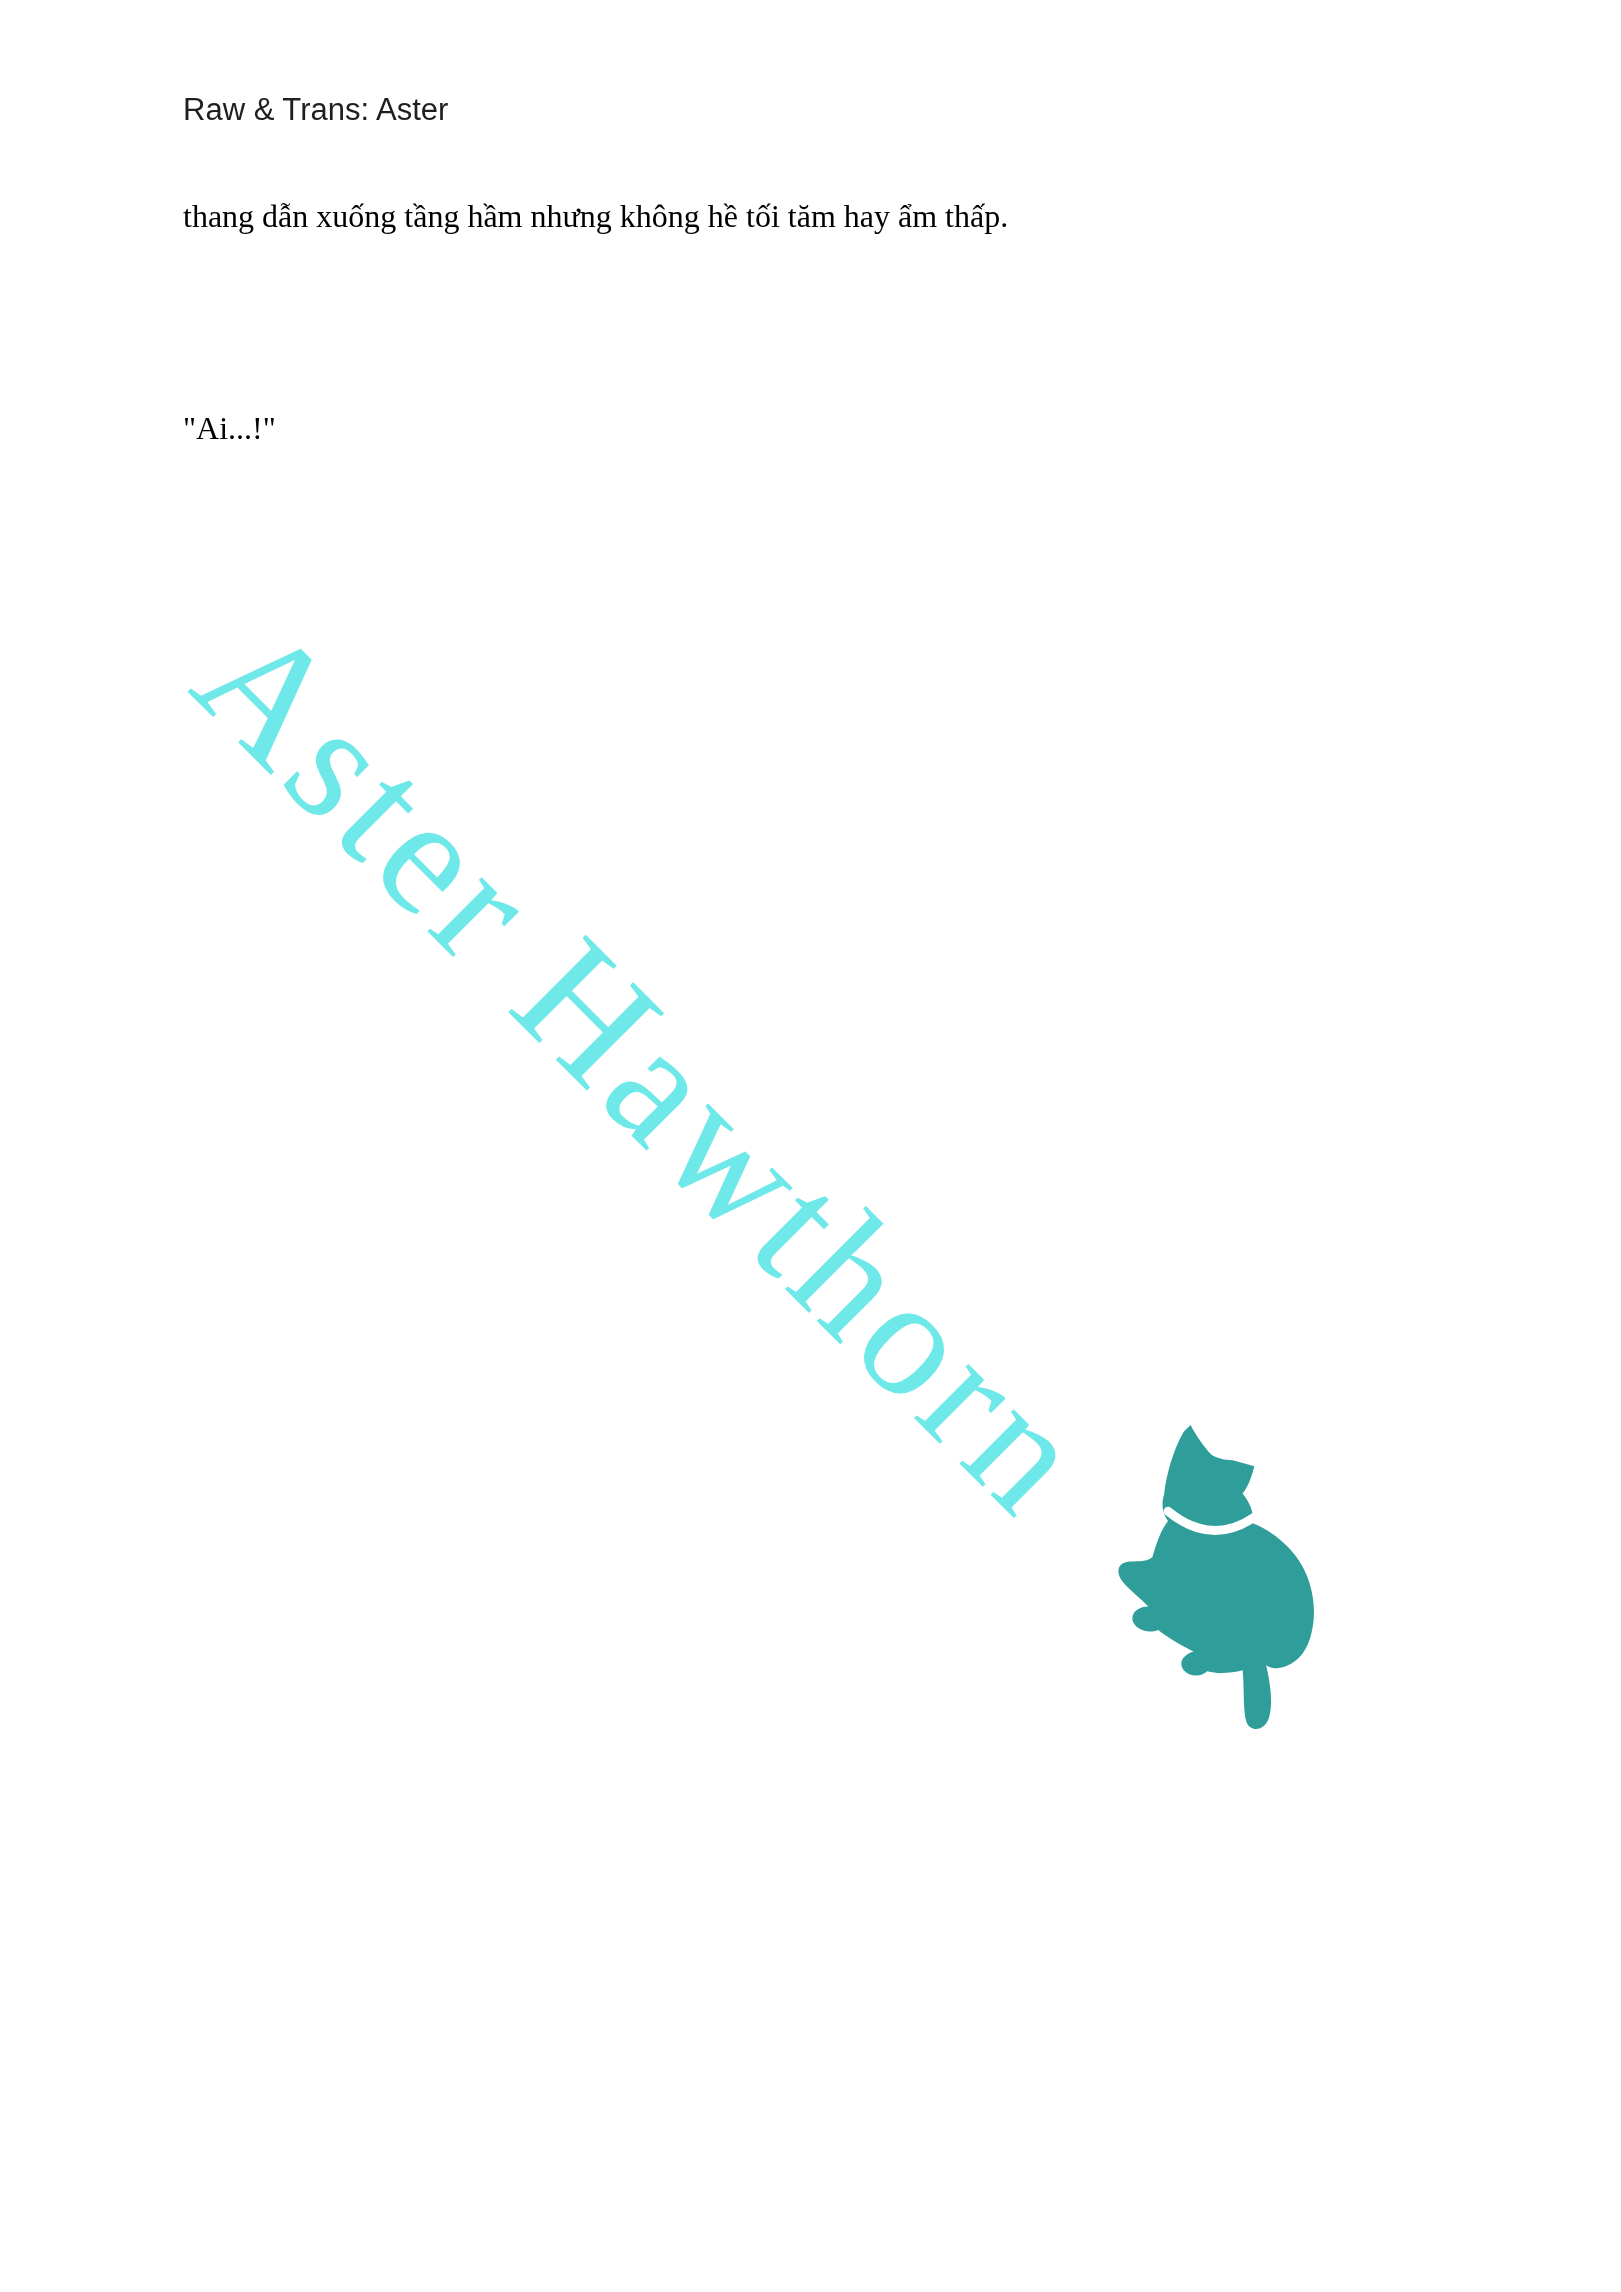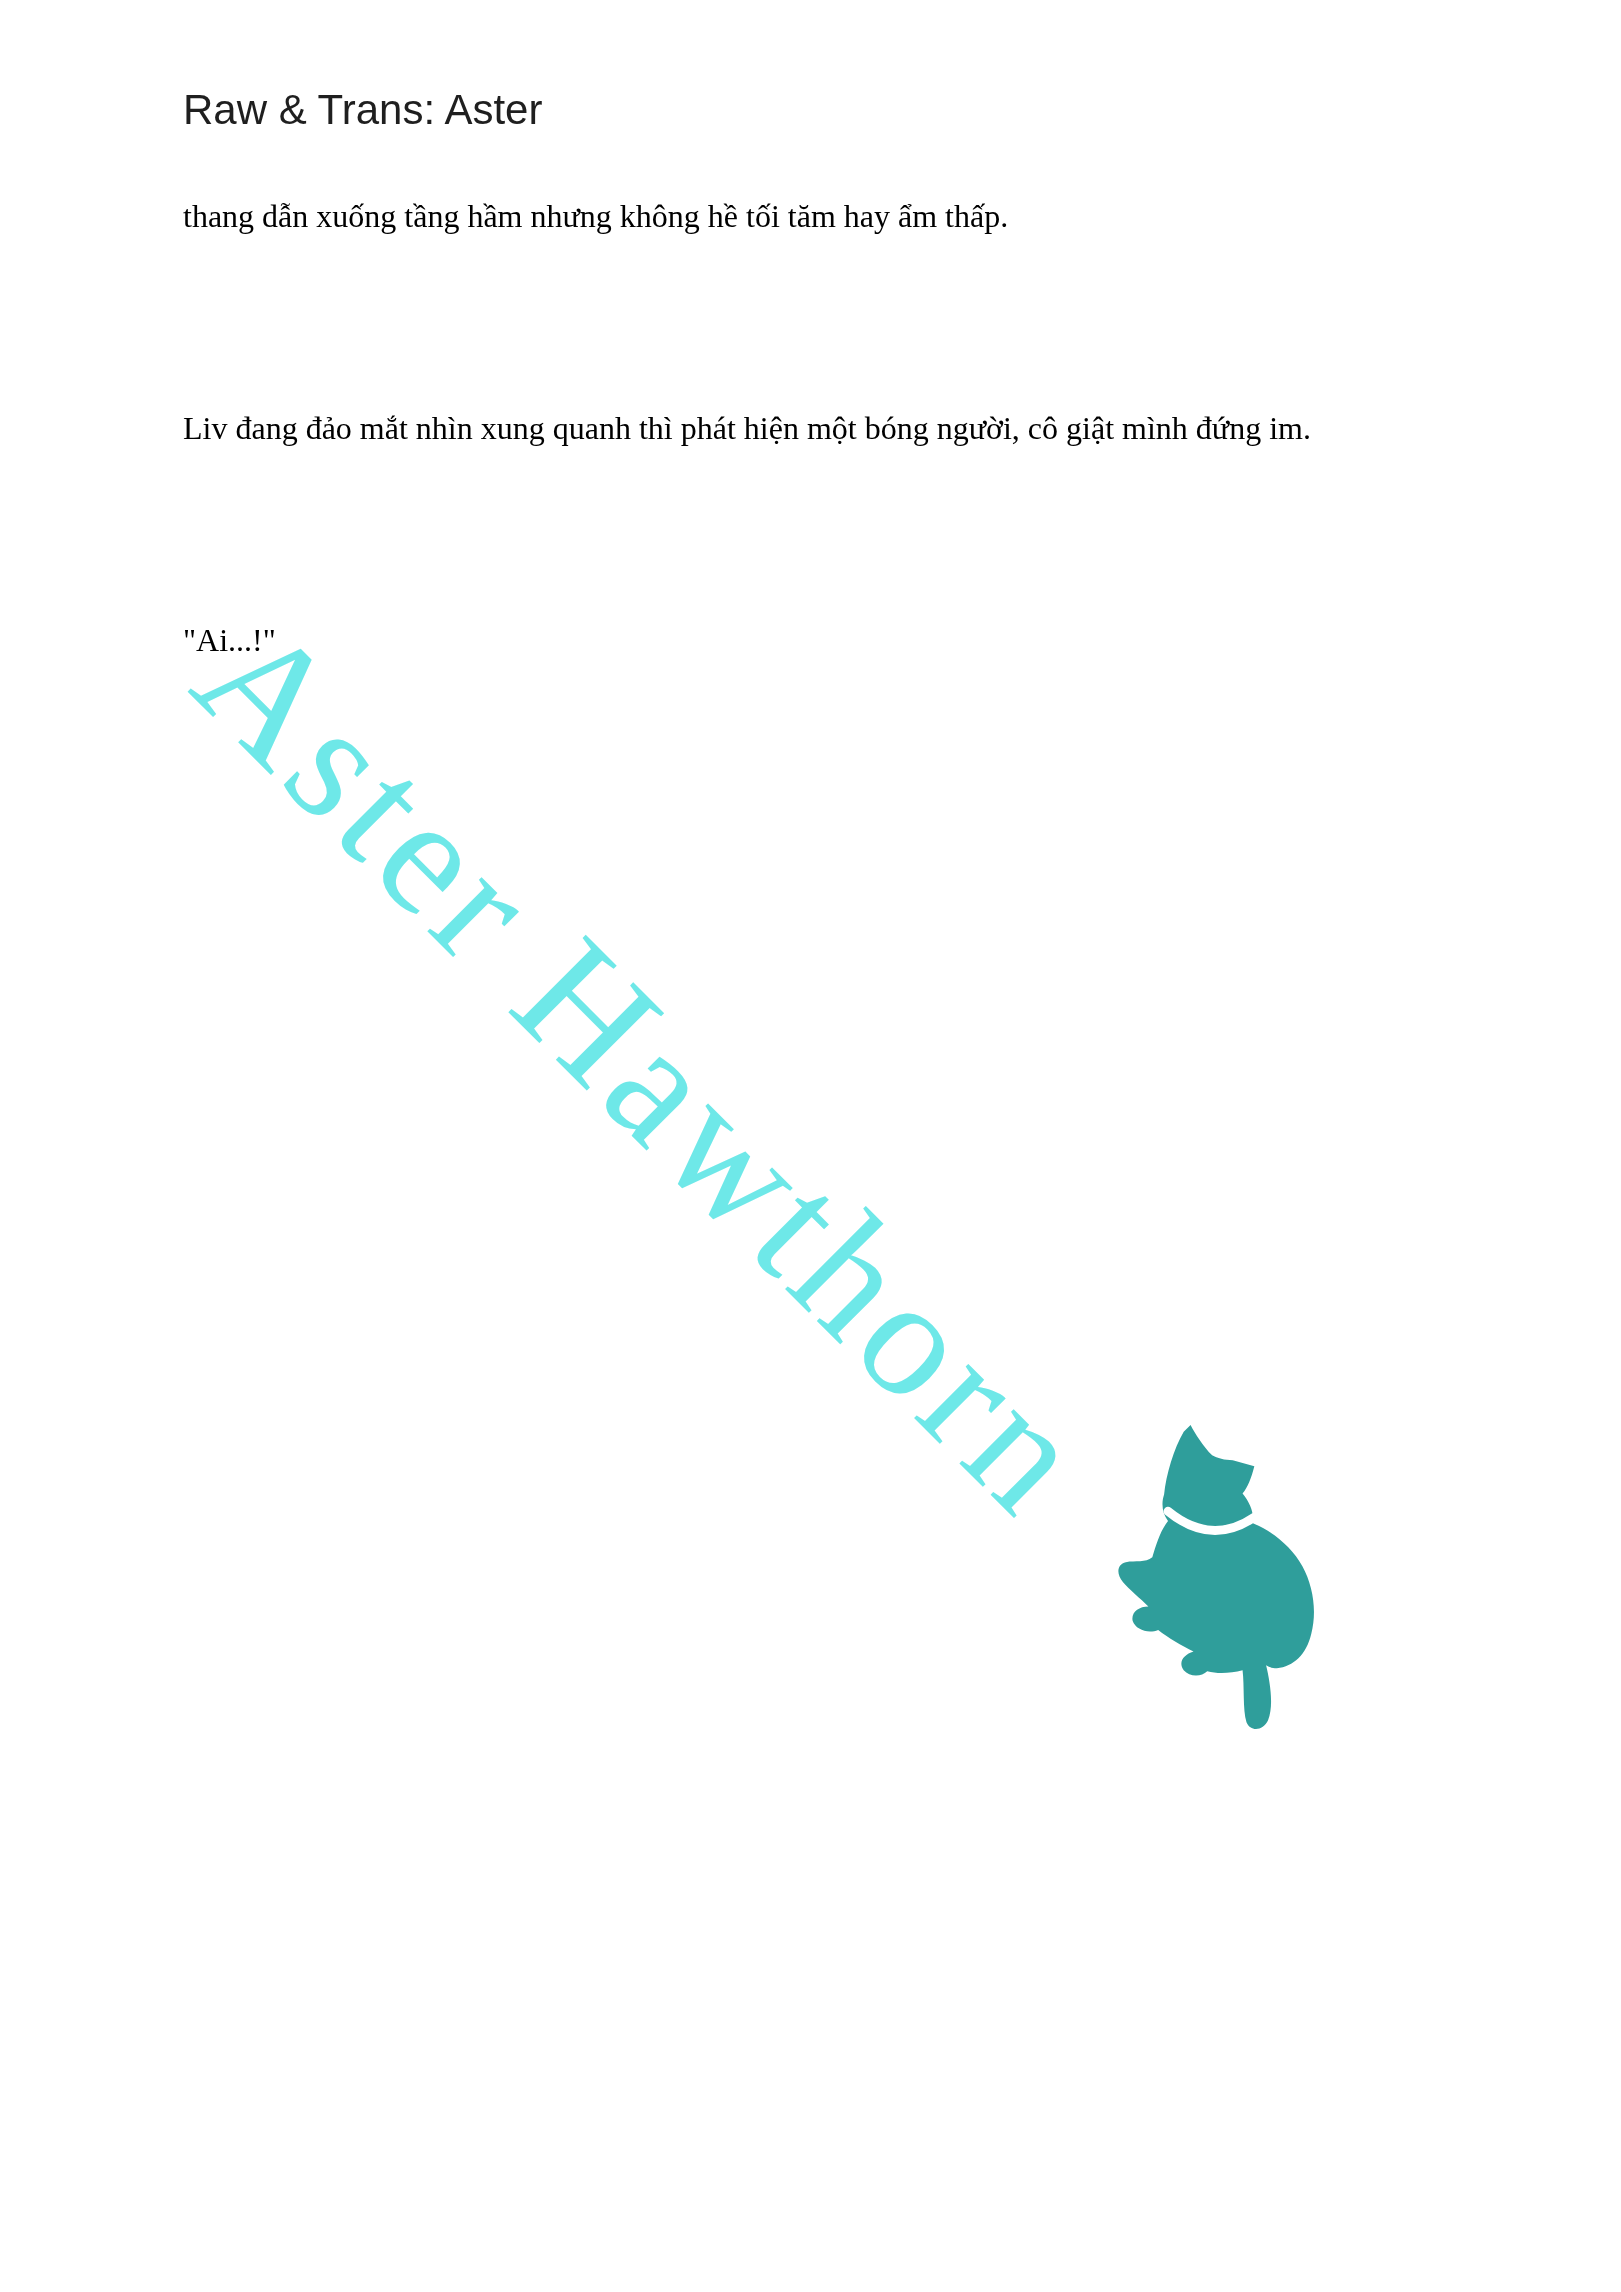--- a/index.html
+++ b/index.html
@@ -13,21 +13,21 @@
     height: 2293px;
     background: #ffffff;
     overflow: hidden;
     font-family: "Liberation Serif", "DejaVu Serif", serif;
   }
   .header-credit {
     position: absolute;
     left: 183px;
     top: 90px;
     font-family: "Liberation Sans", "DejaVu Sans", sans-serif;
-    font-size: 42px;
+    font-size: 31px;
     line-height: 39px;
     color: #1f1f1f;
     z-index: 3;
   }
   .watermark {
     position: absolute;
     left: 294px;
     top: 583px;
     font-family: "Liberation Serif", "DejaVu Serif", serif;
     font-size: 167px;
@@ -104,18 +104,17 @@
              C19,144 29,147 36,141
              C40,128 44,114 52,104
              C46,96 45,86 48,77
              C50,57 58,30 68,13
              Z" style="fill: rgb(47, 158, 155);"></path>
     <path class="cat-neck-line" d="M52,94 Q96,130 140,100"></path>
   </svg>
 
   <div class="content">
     <p>thang dẫn xuống tầng hầm nhưng không hề tối tăm hay ẩm thấp.</p>
-    <p>Liv đang đảo mắt nhìn xung quanh thì phát hiện một bóng người, cô giật mình đứng im.</p>
     <p>"Ai...!"</p>
   </div>
 
 </div>
 
 
 </body></html>

